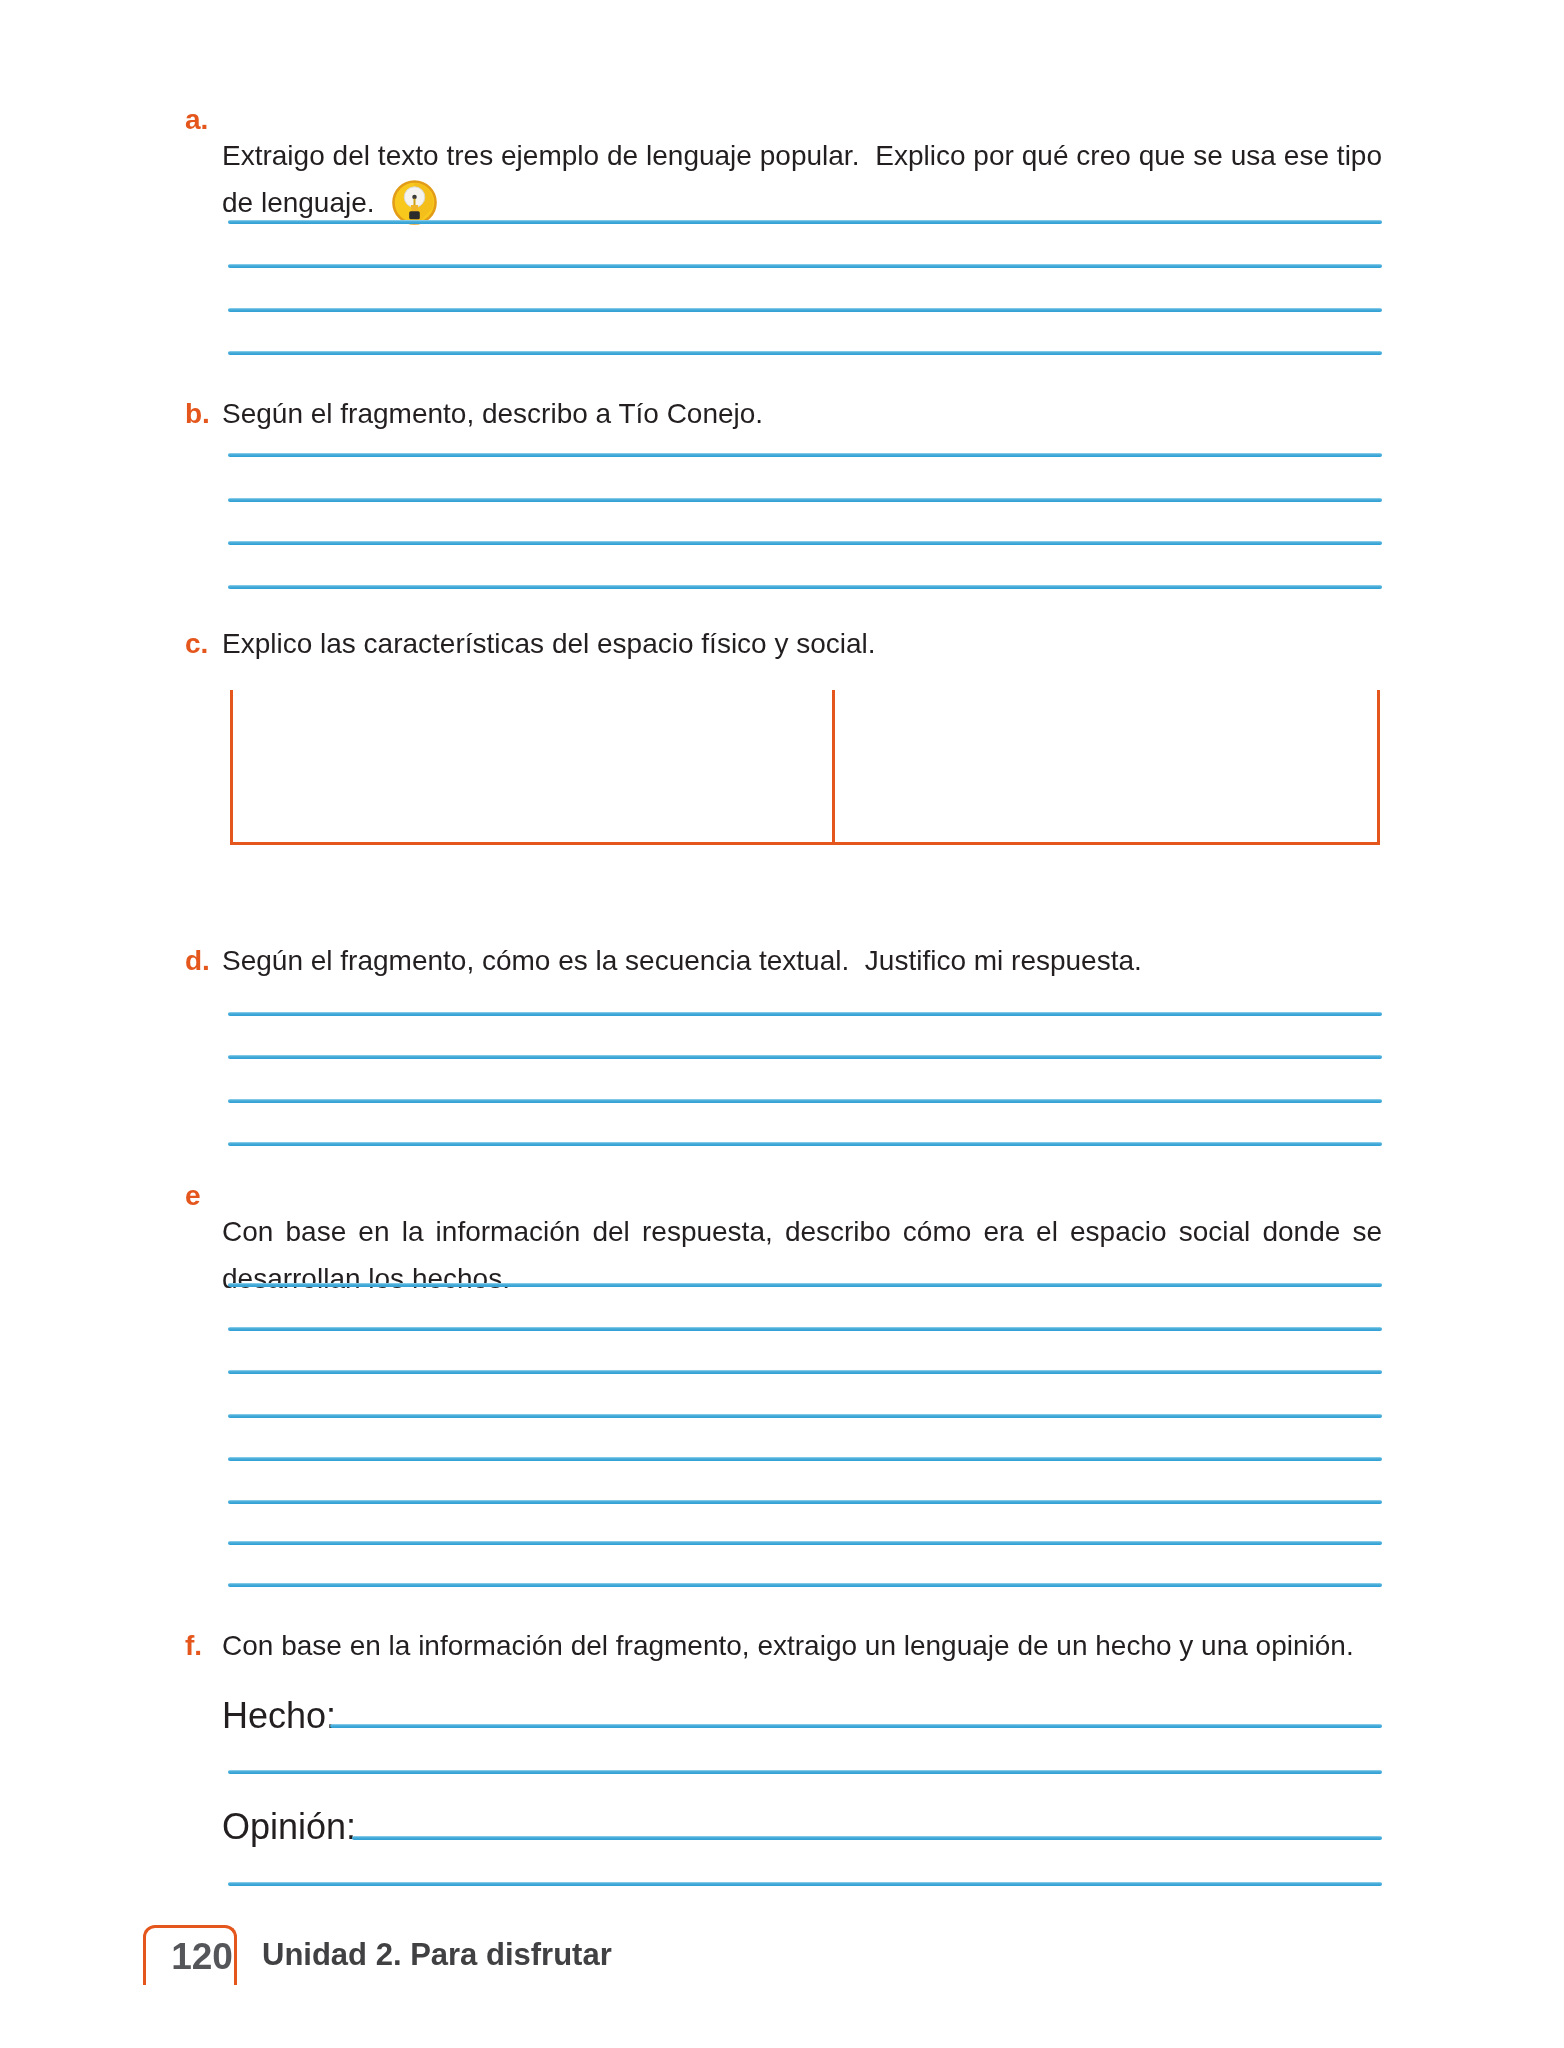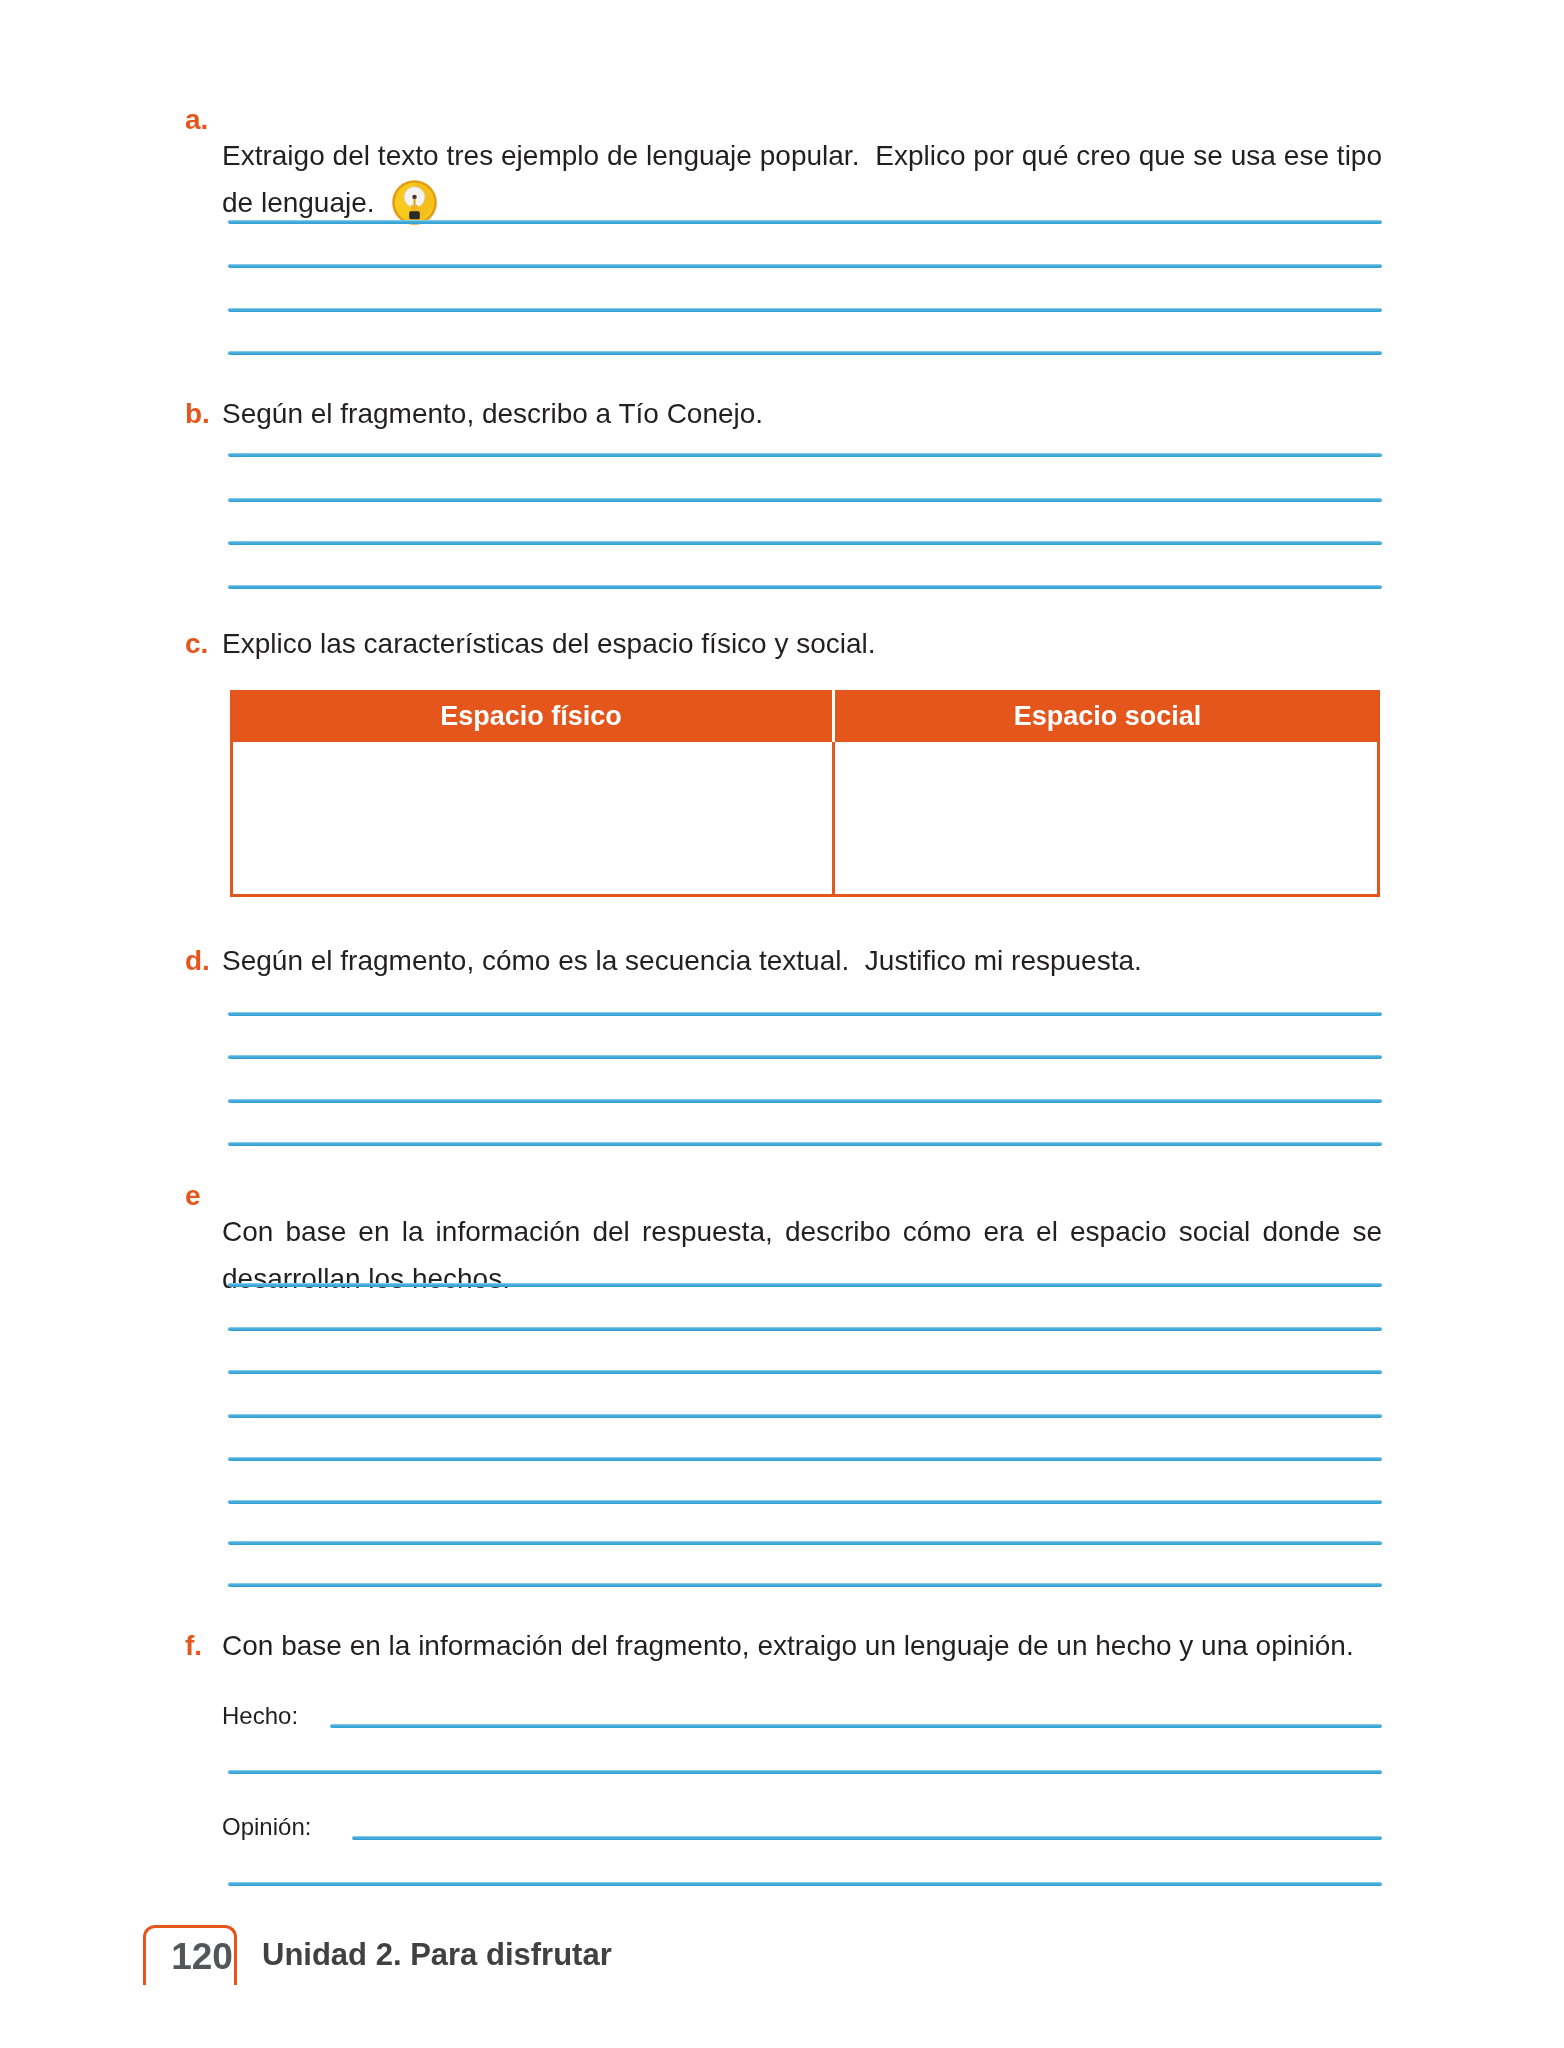--- a/index.html
+++ b/index.html
@@ -51,21 +51,21 @@
   .tbody{
     display:flex;height:155px;
     border:3px solid #e4561c;border-top:none;
     box-sizing:border-box;
   }
   .td{width:602px;border-right:3px solid #e4561c;box-sizing:border-box;}
   .td.td2{width:542px;border-right:none;}
   
   .flabel{
     position:absolute;left:222px;
-    font-size:24px;line-height:48px;
+    font-size:36px;line-height:48px;
   }
   
   .pagebox{
     position:absolute;left:143px;top:1925px;width:94px;height:60px;
     border:3px solid #e4561c;border-bottom:none;
     border-radius:12px 12px 0 0;
     display:flex;align-items:center;justify-content:center;
     font-size:37px;font-weight:bold;color:#55565a;
     box-sizing:border-box;
     padding-left:24px;
@@ -106,24 +106,20 @@
   <div class="wline" style="top:498px"></div>
   <div class="wline" style="top:541px"></div>
   <div class="wline" style="top:585px"></div>
 
   <div class="item" style="top:620px">
     <span class="letter">c.</span>
     <div class="itext">Explico las características del espacio físico y social.</div>
   </div>
 
   <div class="ctable">
-    <div class="thead">
-      <div class="th">Espacio físico</div>
-      <div class="th th2">Espacio social</div>
-    </div>
     <div class="tbody">
       <div class="td"></div>
       <div class="td td2"></div>
     </div>
   </div>
 
   <div class="item" style="top:937px">
     <span class="letter">d.</span>
     <div class="itext">Según el fragmento, cómo es la secuencia textual.  Justifico mi respuesta.</div>
   </div>

